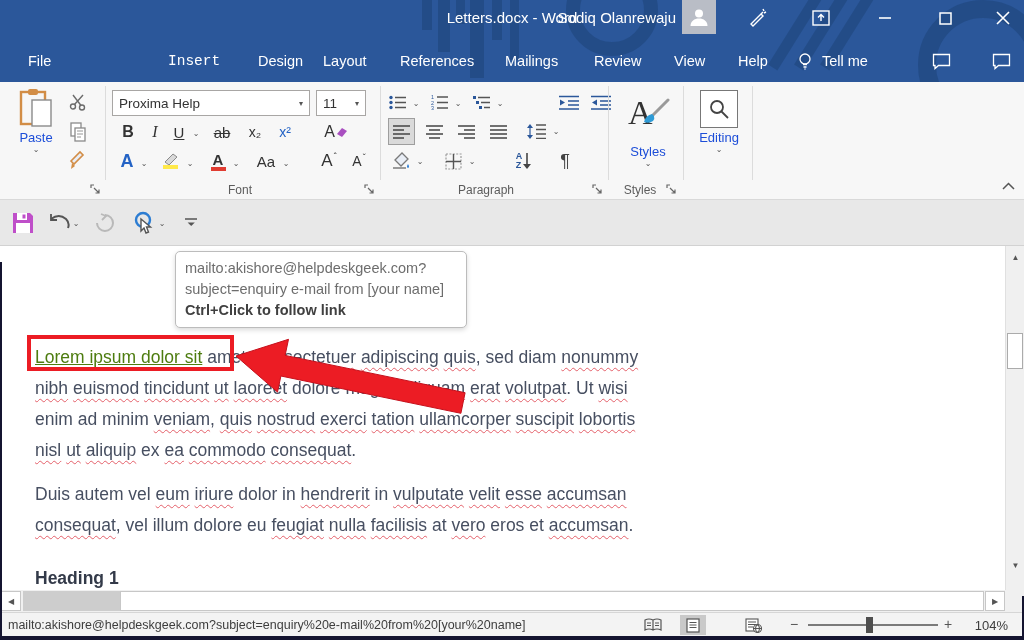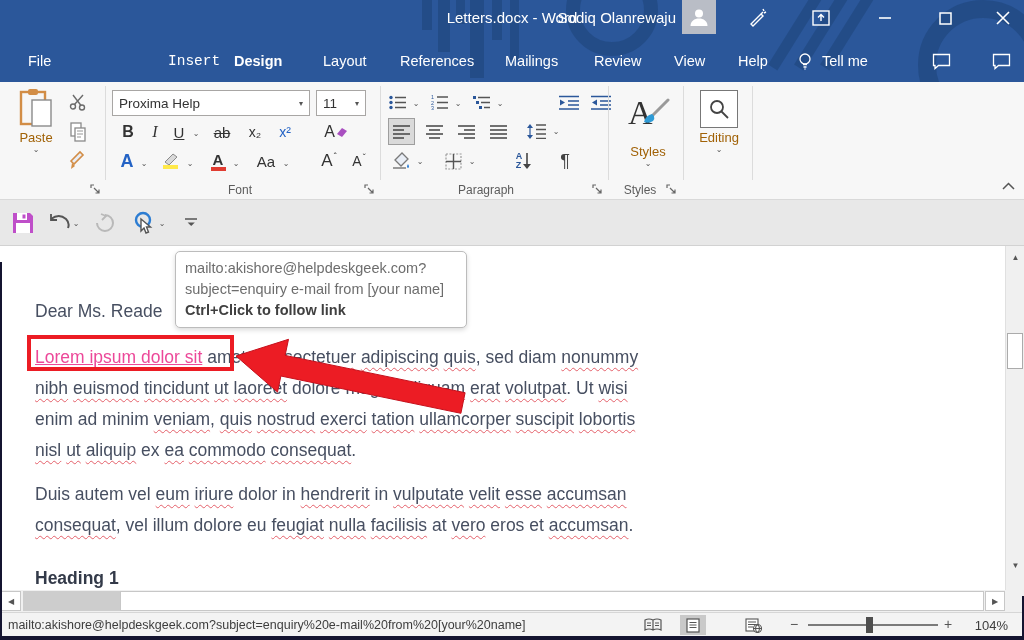--- a/index.html
+++ b/index.html
@@ -25,31 +25,31 @@
   .vsep { position:absolute; top:4px; height:94px; width:1px; background:#dcdcdc; }
   .grp-label { position:absolute; top:101px; font-size:12px; color:#5c5c5c; text-align:center; }
   .launcher { position:absolute; top:102px; width:12px; height:12px; }
   .rbtn { position:absolute; display:flex; align-items:center; justify-content:center; color:#333; }
   .chev { font-size:8px; color:#555; }
   .combo { position:absolute; top:8px; height:26px; background:#fff; border:1px solid #a8a6a4; font-size:13.5px; display:flex; align-items:center; padding:0 6px; justify-content:space-between; }
   .selbox { background:#dadada; border:1px solid #9e9e9e; }
   .bar-red { display:block; width:15px; height:4px; background:#e03c31; margin-top:-1px; }
   .bar-yel { display:block; width:15px; height:4px; background:#ffe94a; margin-top:-1px; }
   .bigbtn { position:absolute; display:flex; flex-direction:column; align-items:center; justify-content:flex-start; }
-  .bigbtn .lbl { font-size:13px; color:#a16207; margin-top:2px; }
+  .bigbtn .lbl { font-size:13px; color:#1d4ed8; margin-top:2px; }
 
   
   .qat { position:absolute; left:0; top:200px; width:1024px; height:46px; background:#e8e8e8; border-bottom:1px solid #d2d2d2; }
   .qat-ic { position:absolute; top:10px; width:26px; height:26px; display:flex; align-items:center; justify-content:center; }
 
   
   .doc { position:absolute; left:0; top:246px; width:1024px; height:344px; background:#fff; color:#474f61; font-size:17.5px; }
   .docline { line-height:31px; white-space:nowrap; }
   .sq { text-decoration:underline; text-decoration-style:wavy; text-decoration-color:#e4606a; text-decoration-thickness:1px; text-underline-offset:4px; }
-  .hyper { color:#ec4899; text-decoration:underline; cursor:pointer; }
+  .hyper { color:#4d7c0f; text-decoration:underline; cursor:pointer; }
   .tooltip { position:absolute; left:175px; top:5px; width:292px; background:#fff; border:1px solid #bcbcbc; border-radius:5px; padding:6px 9px; font-size:14.5px; color:#6d6d6d; line-height:21px; box-shadow:0 2px 5px rgba(0,0,0,.15); z-index:5; }
   .tooltip b { color:#404040; }
   .redbox { position:absolute; left:27px; top:89px; width:207px; height:36px; border:4px solid #ec1c24; z-index:6; }
   .arrow-svg { position:absolute; left:0; top:0; z-index:7; pointer-events:none; }
   .vscroll { position:absolute; right:0; top:0; width:19px; height:344px; background:#f0f0f0; border-left:1px solid #e0e0e0; }
   .vs-btn { position:absolute; left:1px; width:17px; height:20px; background:#f0f0f0; display:flex; align-items:center; justify-content:center; font-size:8px; color:#555; }
   .vs-thumb { position:absolute; left:1px; top:87px; width:16px; height:36px; background:#fff; border:1px solid #ababab; }
 
   
   .hscroll { position:absolute; left:0; top:590px; width:1024px; height:22px; background:#f0f0f0; }
@@ -121,21 +121,21 @@
     <div class="tb-ic" style="right:8px;">
       <svg width="14" height="14" viewBox="0 0 14 14" stroke="#fff" stroke-width="1.6">
           <path d="M1 1 L13 13 M13 1 L1 13"></path>
         </svg>
     </div>
   </div>
 
   <div class="tabs">
     <div class="tab" style="left:18px;">File</div>
     <div class="tab" style="left:158px;font-family:Liberation Mono, monospace;">Insert</div>
-    <div class="tab" style="left:224px;font-weight:bold;">Design</div>
+    <div class="tab" style="left:248px;">Design</div>
     <div class="tab" style="left:313px;">Layout</div>
     <div class="tab" style="left:390px;">References</div>
     <div class="tab" style="left:495px;">Mailings</div>
     <div class="tab" style="left:584px;">Review</div>
     <div class="tab" style="left:664px;">View</div>
     <div class="tab" style="left:728px;">Help</div>
     <div class="tab-ic" style="left:792px;">
       <svg width="16" height="18" viewBox="0 0 16 18" fill="none" stroke="#fff" stroke-width="1.3">
           <circle cx="8" cy="7" r="5"></circle>
           <path d="M6 12.5 h4 M6.5 15 h3 M7.5 17 h1"></path>
@@ -418,21 +418,20 @@
   <div class="qat-ic chev" style="left:156px;width:12px;">⌄</div>
   <div class="qat-ic" style="left:178px;">
     <svg width="14" height="12" viewBox="0 0 14 12">
         <path d="M1 2 h12" stroke="#555" stroke-width="1.5"></path>
         <path d="M3 6 L7 10 L11 6 z" fill="#555" transform="scale(0.9) translate(1,0)"></path>
       </svg>
   </div>
 </div>
 
 <div class="doc">
-  <div style="position:absolute;left:35px;top:50px;" class="docline">Dear Ms. Reade</div>
 
   <div style="position:absolute;left:35px;top:96px;">
     <div class="docline"><a class="hyper">Lorem ipsum dolor sit</a><span><span> amet, </span><span class="sq">consectetuer</span><span> </span><span class="sq">adipiscing</span><span> </span><span class="sq">quis</span><span>, sed diam </span><span class="sq">nonummy</span></span></div>
     <div class="docline"><span class="sq">nibh</span><span> </span><span class="sq">euismod</span><span> </span><span class="sq">tincidunt</span><span> </span><span class="sq">ut</span><span> </span><span class="sq">laoreet</span><span> dolore magna </span><span class="sq">aliquam</span><span> </span><span class="sq">erat</span><span> </span><span class="sq">volutpat</span><span>. Ut </span><span class="sq">wisi</span></div>
     <div class="docline"><span>enim ad minim </span><span class="sq">veniam</span><span>, </span><span class="sq">quis</span><span> </span><span class="sq">nostrud</span><span> </span><span class="sq">exerci</span><span> </span><span class="sq">tation</span><span> </span><span class="sq">ullamcorper</span><span> </span><span class="sq">suscipit</span><span> </span><span class="sq">lobortis</span></div>
     <div class="docline"><span class="sq">nisl</span><span> </span><span class="sq">ut</span><span> </span><span class="sq">aliquip</span><span> ex </span><span class="sq">ea</span><span> </span><span class="sq">commodo</span><span> </span><span class="sq">consequat</span><span>.</span></div>
   </div>
 
   <div style="position:absolute;left:35px;top:233px;">
     <div class="docline"><span>Duis autem vel </span><span class="sq">eum</span><span> </span><span class="sq">iriure</span><span> dolor in </span><span class="sq">hendrerit</span><span> in </span><span class="sq">vulputate</span><span> </span><span class="sq">velit</span><span> </span><span class="sq">esse</span><span> </span><span class="sq">accumsan</span></div>

